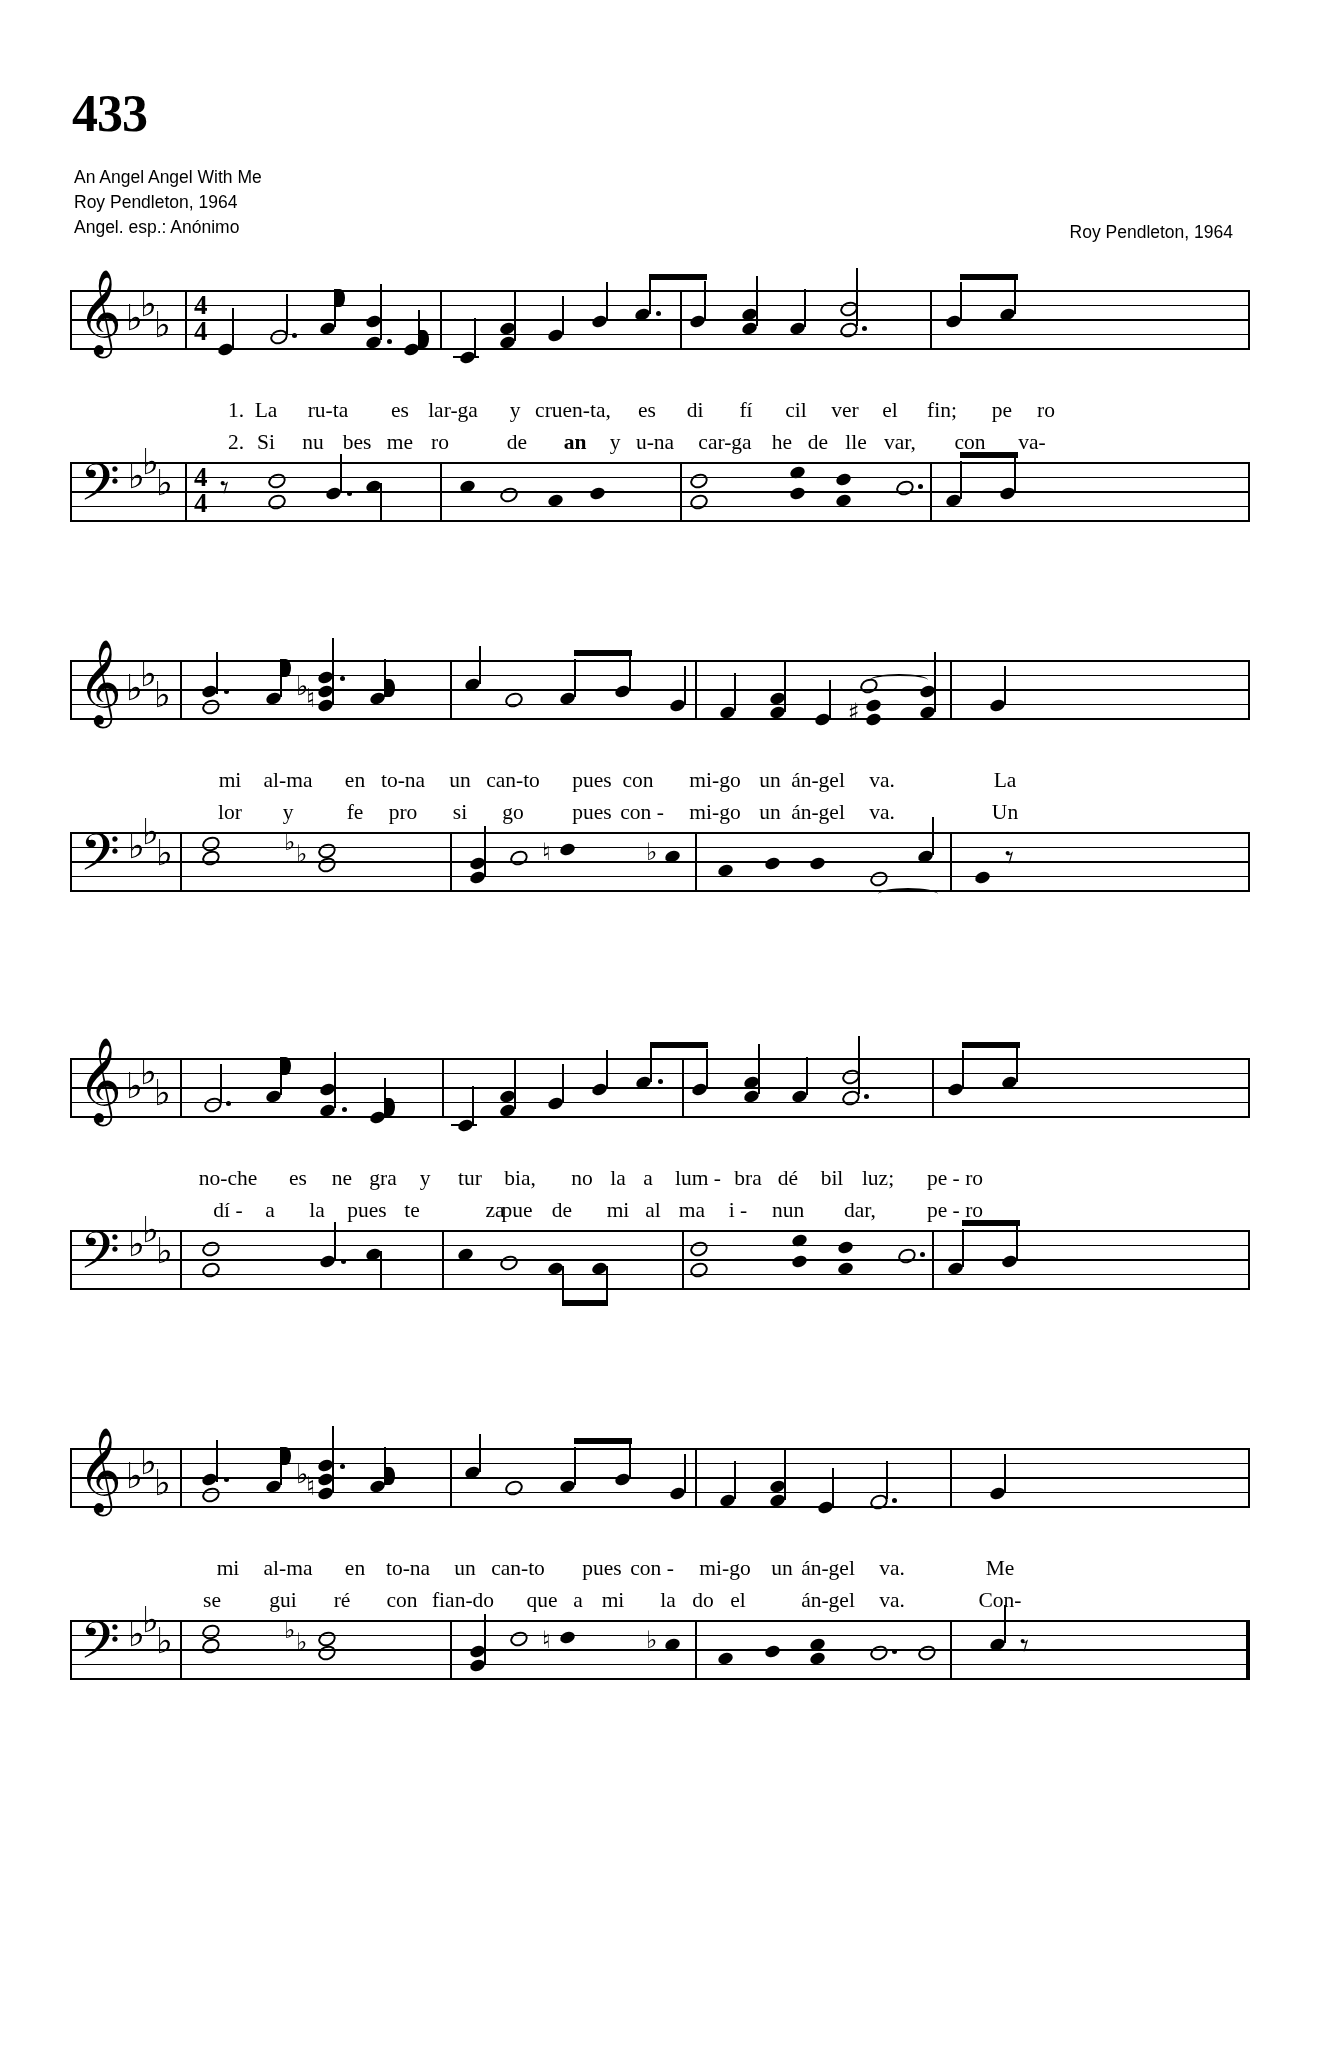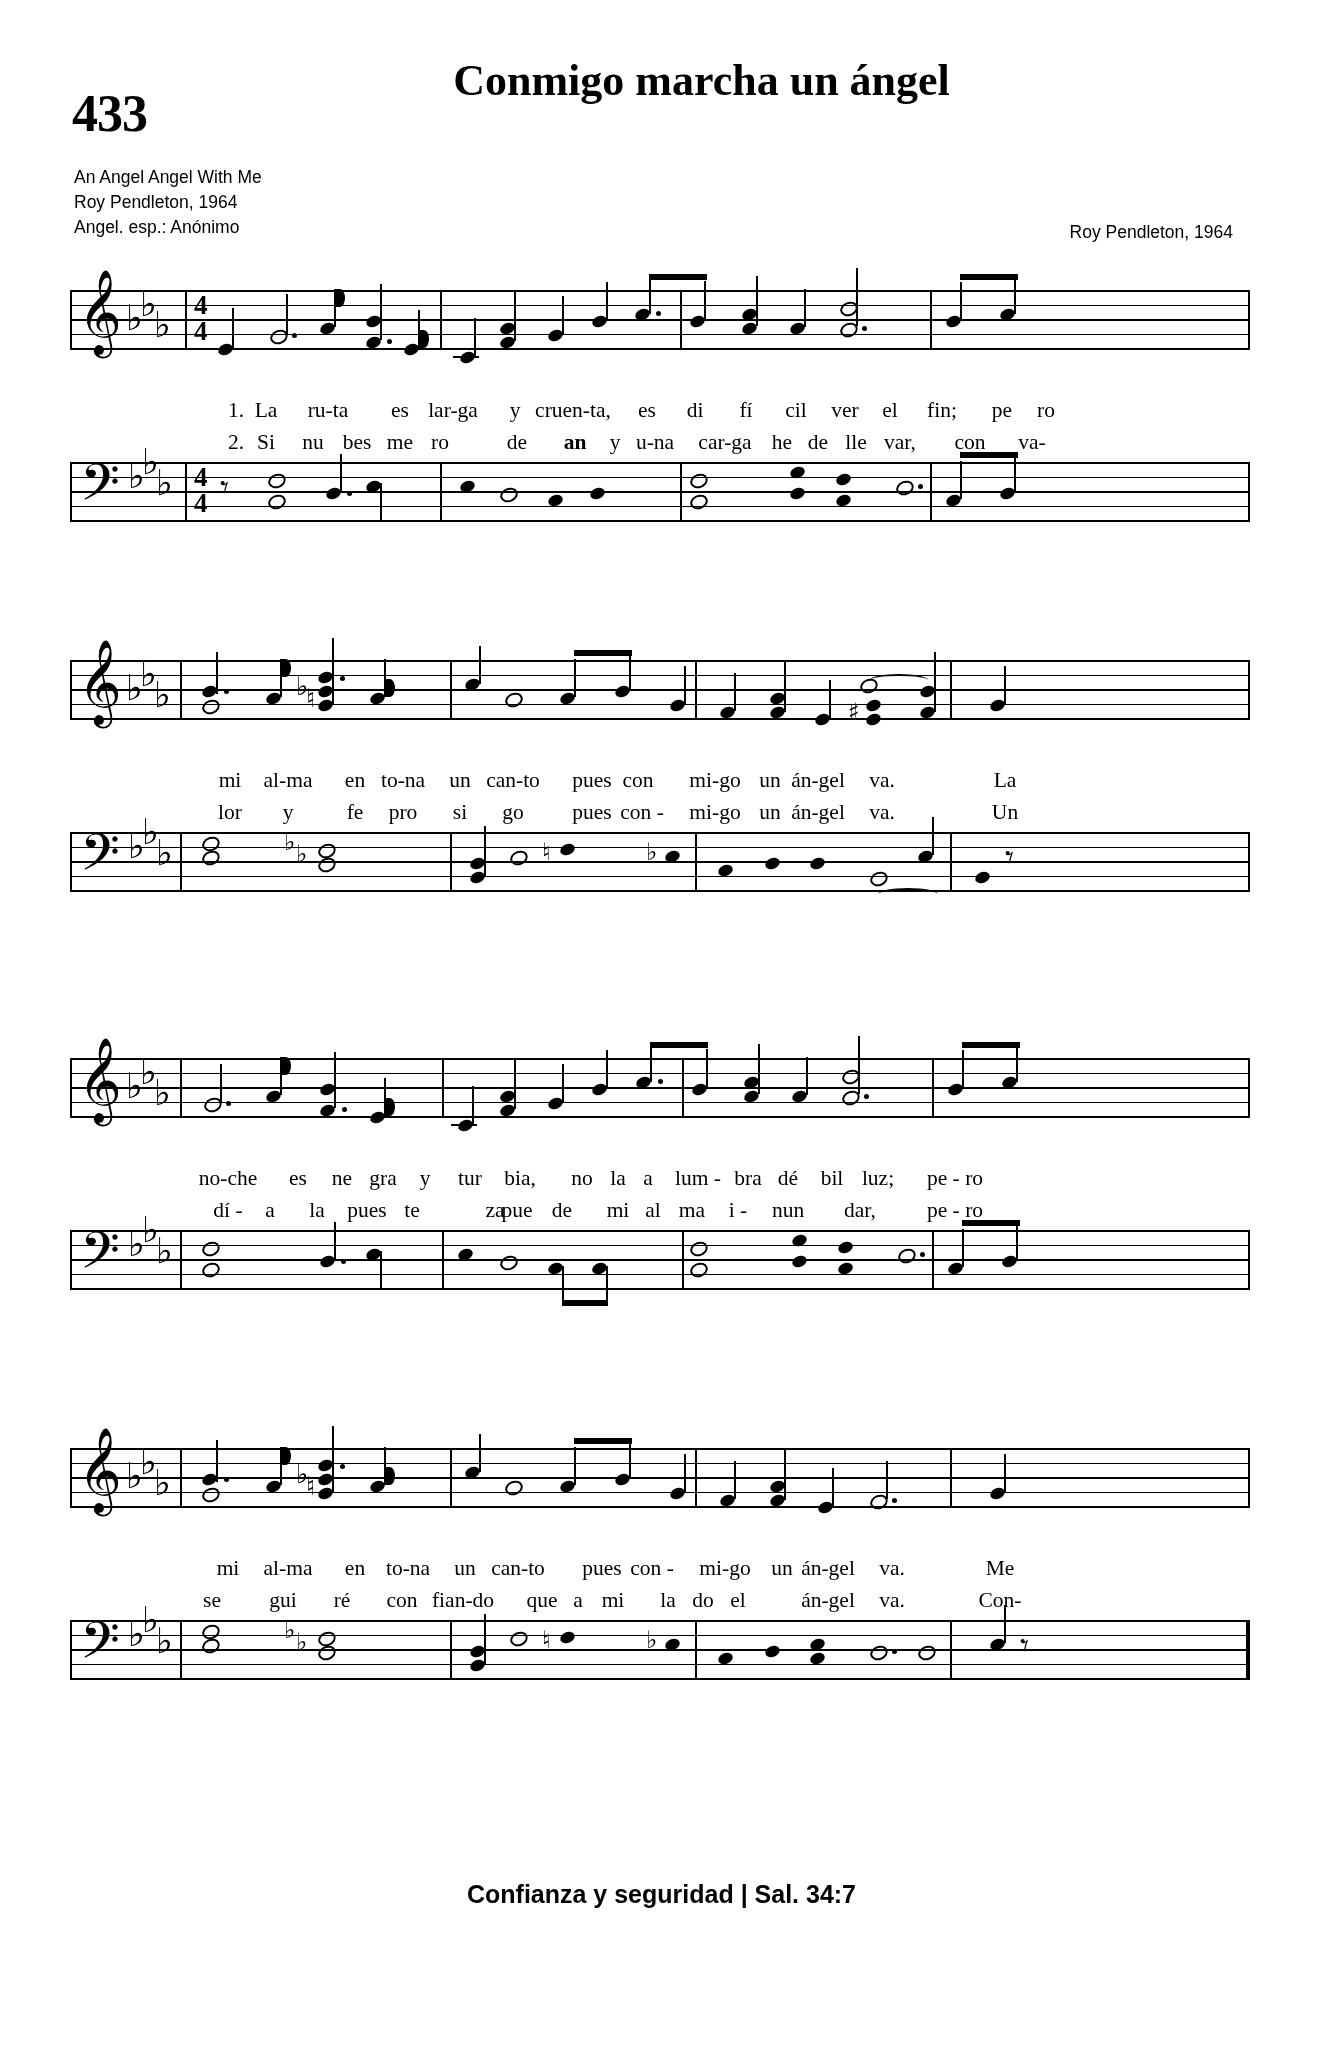--- a/index.html
+++ b/index.html
@@ -217,21 +217,20 @@
     font-weight: bold;
     font-size: 25px;
   }
 </style>
 </head>
 <body>
 
 <div class="page">
 
   <div class="hymn-number">433</div>
-  <div class="hymn-title">Conmigo marcha un ángel</div>
 
   <div class="credits-left">
     <div>An Angel Angel With Me</div>
     <div>Roy Pendleton, 1964</div>
     <div>Angel. esp.: Anónimo</div>
   </div>
   <div class="credits-right">Roy Pendleton, 1964</div>
 
   <div class="system" style="top:290px;">
 
@@ -801,15 +800,14 @@
       <span class="syl" style="left:543px;">mi</span>
       <span class="syl" style="left:598px;">la</span>
       <span class="syl" style="left:633px;">do</span>
       <span class="syl" style="left:668px;">el</span>
       <span class="syl" style="left:758px;">án-gel</span>
       <span class="syl" style="left:822px;">va.</span>
       <span class="syl" style="left:930px;">Con-</span>
     </div>
   </div>
 
-  <div class="footer">Confianza y seguridad | Sal. 34:7</div>
 
 </div>
 
 </body></html>

